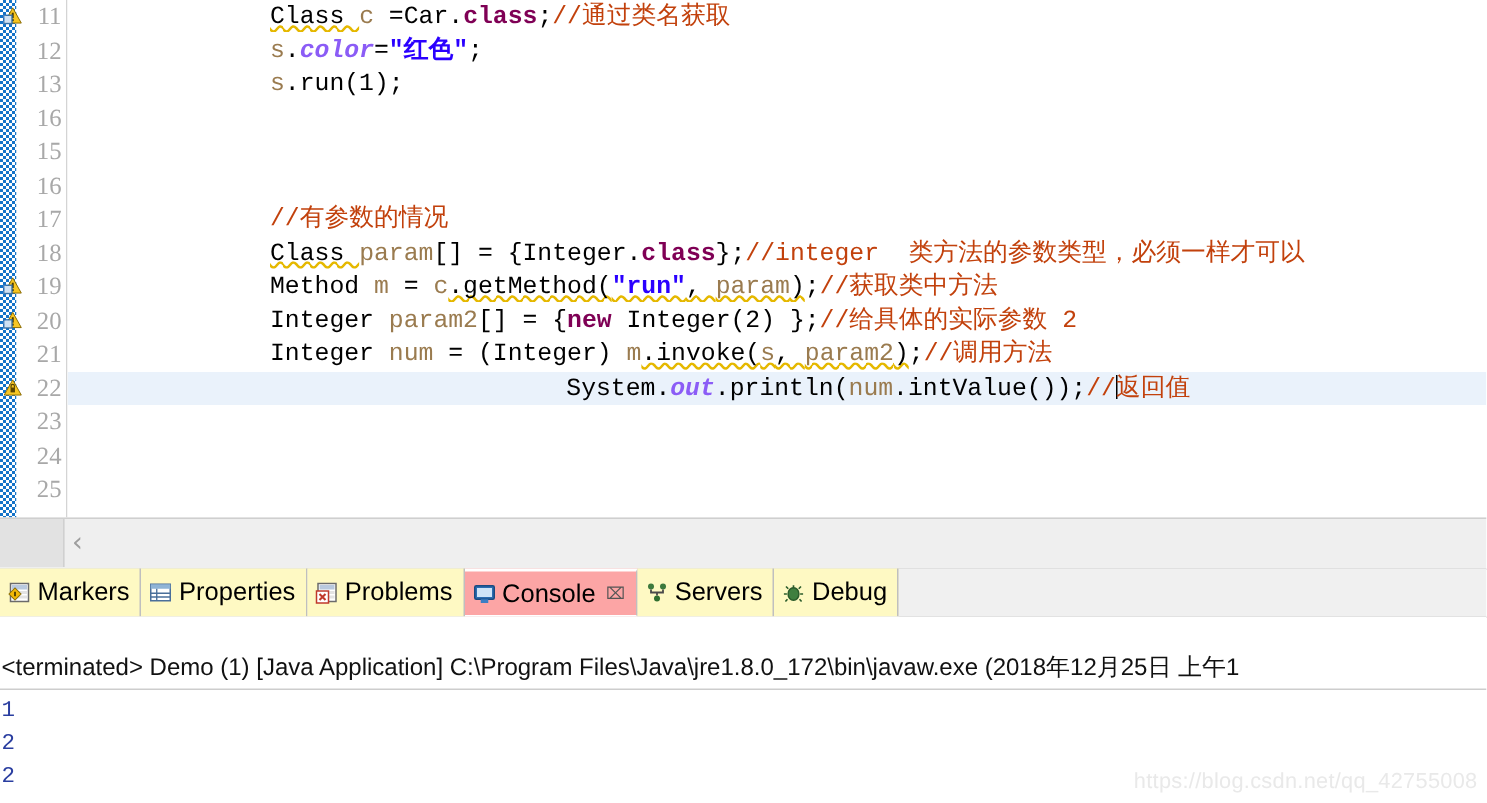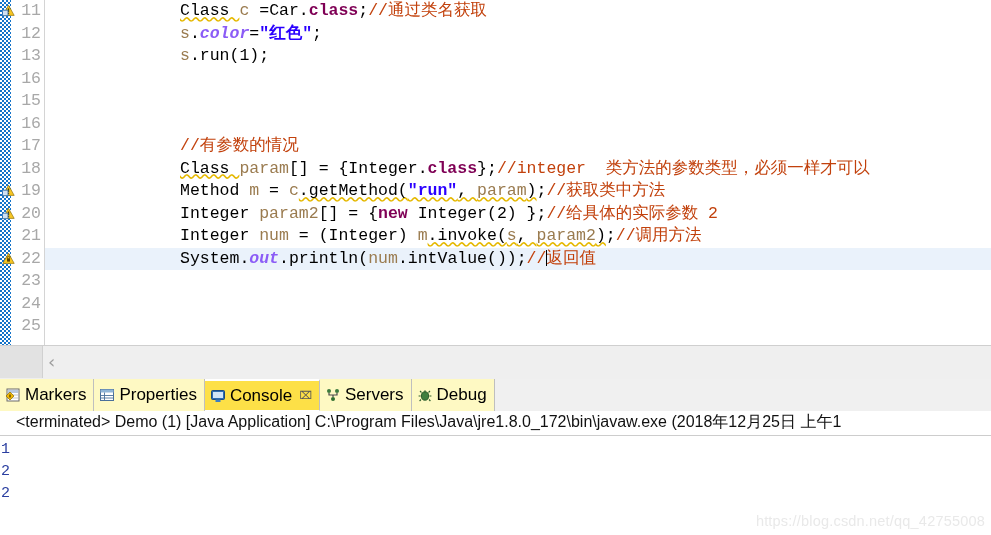--- a/index.html
+++ b/index.html
@@ -52,27 +52,28 @@
     position: relative;
     height: 22.5px;
     line-height: 22.5px;
     white-space: pre;
     font-family: "Liberation Mono", monospace;
     font-size: 16.5px;
     color: #000000;
   }
   .line.current {
     background: #eaf2fb;
+    text-align: center;
   }
   .gutter .gline {
     height: 22.5px;
     line-height: 22.5px;
     text-align: right;
     padding-right: 3px;
-    font-family: Liberation Mono, monospace;
+    font-family: Liberation Serif, serif;
     font-size: 16.5px;
     color: #a8a8a8;
     position: relative;
   }
   .warn-icon {
     position: absolute;
     left: -9px; top: 4px;
     width: 13px; height: 13px;
   }
   .code-indent { display: inline-block; width: 135px; }
@@ -139,21 +140,21 @@
     padding: 0 7px 0 5px;
     height: 32px;
     box-sizing: border-box;
     border-right: 1px solid #bfbfbf;
     background: #fef9c3;
     color: #000;
     font-size: 17px;
     cursor: default;
   }
   .tab.active {
-    background: #fde047;
+    background: #fca5a5;
     border-top: 2px solid #ffffff;
     border-bottom: 1px solid #ffffff;
     margin-bottom: -1px;
   }
   .tab .tlabel { white-space: nowrap; }
   .tab .close-x {
     font-size: 11px;
     color: #555;
     margin-left: 3px;
     font-family: "DejaVu Sans", sans-serif;
@@ -168,21 +169,22 @@
     background: #ffffff;
   }
   .console-head {
     height: 24px;
     line-height: 22px;
     font-size: 16px;
     color: #111;
     white-space: nowrap;
     overflow: hidden;
     border-bottom: 1px solid #cdcdcd;
-    padding-left: 16px;
+    padding-left: 1px;
+    margin-top: 24px;
   }
   .console-body {
     padding-top: 3px;
     padding-left: 1px;
     font-family: "Liberation Mono", monospace;
     font-size: 15px;
     color: #2a3ea0;
   }
   .console-body div { height: 22px; line-height: 22px; }
 
@@ -278,20 +280,31 @@
         <span class="tlabel">Markers</span>
       </div>
       <div class="tab">
         <svg viewBox="0 0 16 16" class="tabicon" width="16" height="16">
           <rect x="1.5" y="2.5" width="13" height="11" fill="#fff" stroke="#4a6f9a"></rect>
           <rect x="1.5" y="2.5" width="13" height="3" fill="#8fb4d6"></rect>
           <path d="M5.5 5.5v8M1.5 8.5h13M1.5 11h13" stroke="#4a6f9a" stroke-width="0.9"></path>
         </svg>
         <span class="tlabel">Properties</span>
       </div>
+      <div class="tab">
+        <svg viewBox="0 0 16 16" class="tabicon" width="16" height="16">
+          <rect x="2" y="2" width="12" height="12" fill="#fff" stroke="#6b6b6b"></rect>
+          <rect x="3" y="3" width="10" height="3" fill="#b9c9de"></rect>
+          <rect x="3" y="7" width="10" height="2" fill="#e3e3e3"></rect>
+          <rect x="3" y="10" width="10" height="2" fill="#e3e3e3"></rect>
+          <rect x="1" y="7" width="8" height="8" fill="#fff" stroke="#c0392b"></rect>
+          <path d="M3 9l4 4M7 9l-4 4" stroke="#c0392b" stroke-width="1.4"></path>
+        </svg>
+        <span class="tlabel">Problems</span>
+      </div>
       <div class="tab active">
         <svg viewBox="0 0 16 16" class="tabicon" width="16" height="16">
           <rect x="1.5" y="2.5" width="13" height="9" rx="1" fill="#2b6cb0" stroke="#1a4a80"></rect>
           <rect x="3" y="4" width="10" height="6" fill="#cfe4f7"></rect>
           <rect x="5.5" y="11.5" width="5" height="2.5" fill="#3b7ec4"></rect>
         </svg>
         <span class="tlabel">Console</span>
         <span class="close-x">⌧</span>
       </div>
       <div class="tab">

